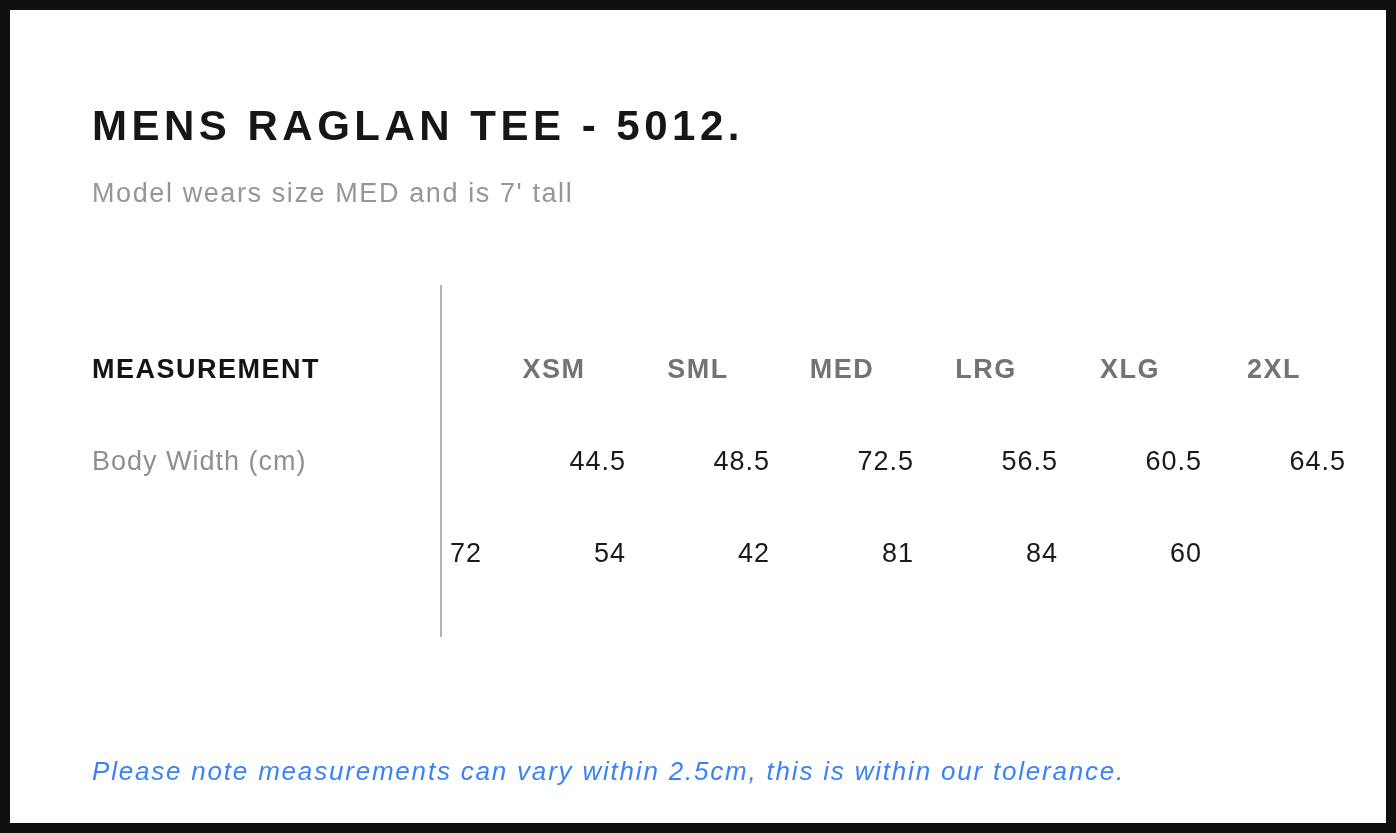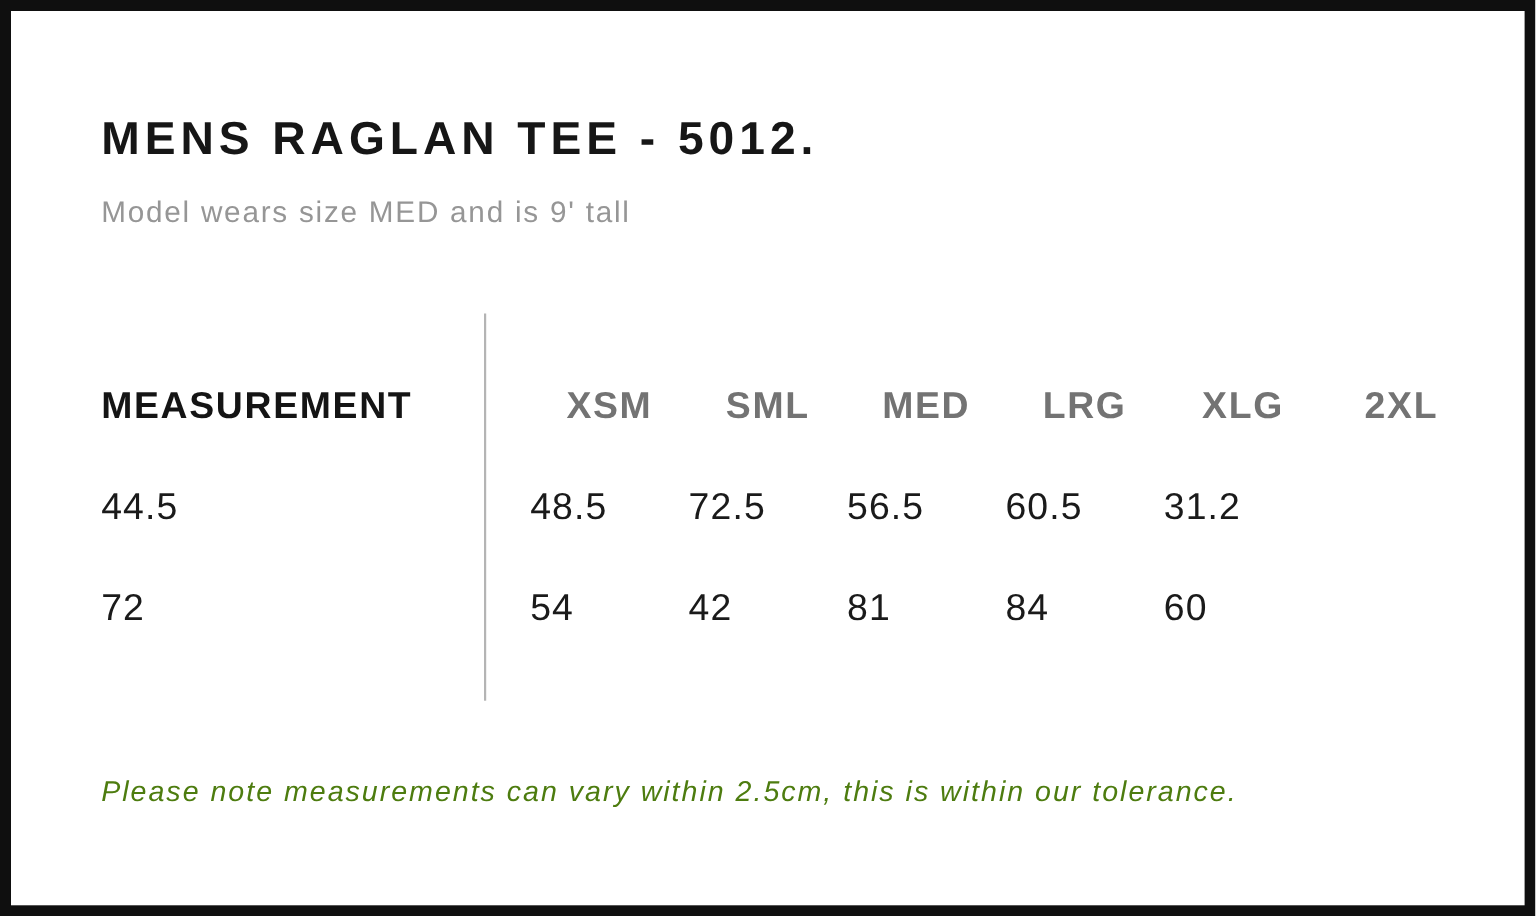--- a/index.html
+++ b/index.html
@@ -67,21 +67,21 @@
     height: 352px;
     background: #b4b4b4;
   }
   .t-row {
     display: grid;
     grid-template-columns: 390px repeat(6, 144px);
     height: 92px;
     align-items: center;
   }
   .cell {
-    font-size: 34px;
+    font-size: 27px;
     line-height: 28px;
     white-space: nowrap;
   }
   .t-head .head-label {
     text-align: left;
     font-weight: 700;
     letter-spacing: 1.5px;
     color: #141414;
   }
   .t-head .size-cell {
@@ -90,67 +90,68 @@
     letter-spacing: 1.5px;
     color: #737373;
   }
   .label-cell {
     text-align: left;
     font-weight: 400;
     letter-spacing: 1px;
     color: #8f8f8f;
   }
   .value-cell {
-    text-align: left;
+    text-align: right;
     font-weight: 400;
     letter-spacing: 1px;
     color: #1a1a1a;
   }
   .note {
     position: absolute;
     left: 92px;
-    top: 704px;
+    top: 756px;
     margin: 0;
     font-size: 26px;
     line-height: 30px;
     font-style: italic;
     letter-spacing: 1.8px;
-    color: #4d7c0f;
+    color: #3b82f6;
     white-space: nowrap;
   }
 </style>
 </head>
 <body>
 
 <div class="page">
 
   <h1 class="title">MENS RAGLAN TEE - 5012.</h1>
 
-  <p class="subtitle">Model wears size MED and is 9' tall</p>
+  <p class="subtitle">Model wears size MED and is 7' tall</p>
 
   <div class="size-table">
     <div class="divider"></div>
 
     <div class="t-row t-head">
       <div class="cell head-label">MEASUREMENT</div>
       <div class="cell size-cell">XSM</div>
       <div class="cell size-cell">SML</div>
       <div class="cell size-cell">MED</div>
       <div class="cell size-cell">LRG</div>
       <div class="cell size-cell">XLG</div>
       <div class="cell size-cell">2XL</div>
     </div>
 
     <div class="t-row">
+      <div class="cell label-cell">Body Width (cm)</div>
       <div class="cell value-cell">44.5</div>
       <div class="cell value-cell">48.5</div>
       <div class="cell value-cell">72.5</div>
       <div class="cell value-cell">56.5</div>
       <div class="cell value-cell">60.5</div>
-      <div class="cell value-cell">31.2</div>
+      <div class="cell value-cell">64.5</div>
     </div>
 
     <div class="t-row">
       <div class="cell value-cell">72</div>
       <div class="cell value-cell">54</div>
       <div class="cell value-cell">42</div>
       <div class="cell value-cell">81</div>
       <div class="cell value-cell">84</div>
       <div class="cell value-cell">60</div>
     </div>

